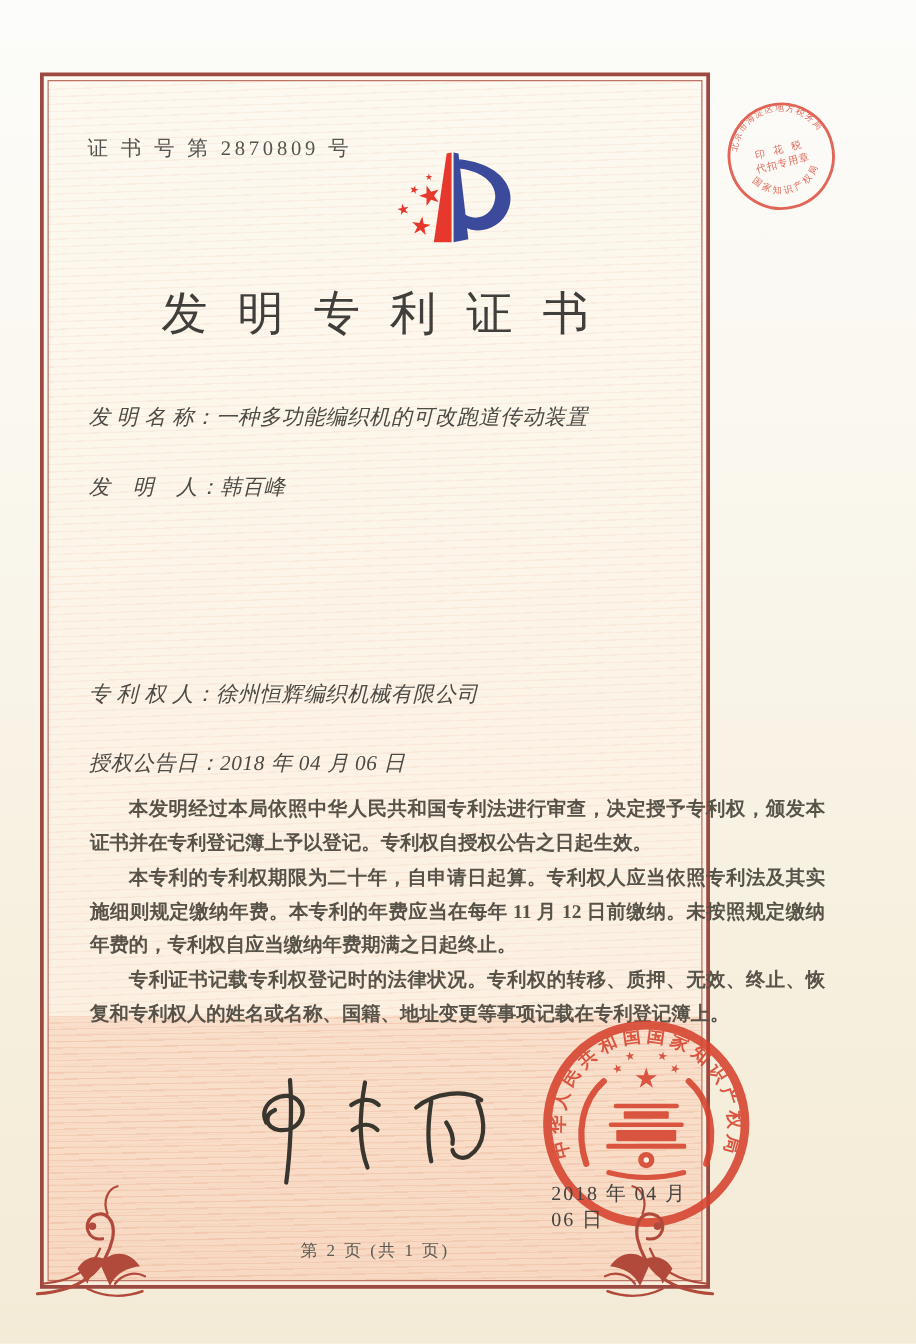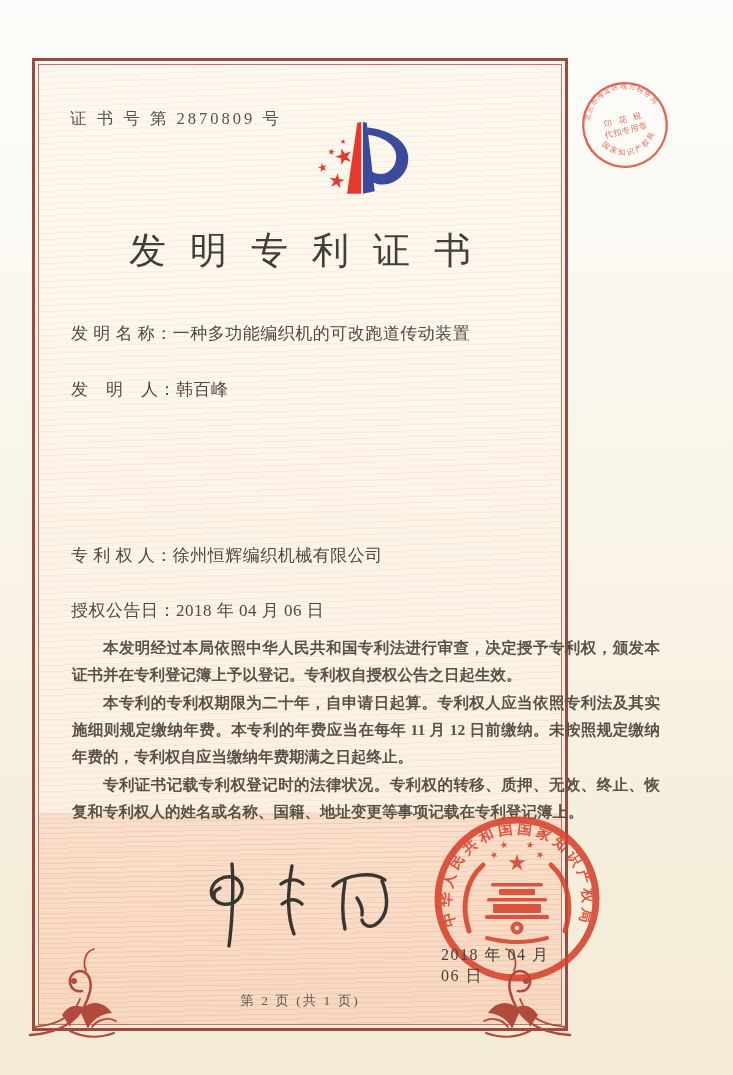--- a/index.html
+++ b/index.html
@@ -52,21 +52,21 @@
   }
   .title {
     position:absolute; left:0; top:165px; width:100%;
     text-align:center; text-indent:24px;
     font-size:37px; letter-spacing:24px; color:#403f3b; font-weight:500;
   }
 
   
   .field-row {
     position:absolute; left:36px; width:600px;
-    font-size:17px; color:#4c4a44; letter-spacing:0.5px; white-space:nowrap;
+    font-size:17px; color:#4c4a44; letter-spacing:0.5px; white-space:nowrap;font-style:italic;
   }
   .fr0 { top:261px; } .fr1 { top:317px; } .fr2 { top:372px; }
   .fr3 { top:428px; } .fr4 { top:483px; } .fr5 { top:538px; }
 
   
   .body-text {
     position:absolute; left:36px; top:572px; width:590px;
     font-size:15.5px; line-height:27px; color:#585349; text-align:justify;
   }
   .body-text p { text-indent:2em; margin:1px;font-weight:bold; }

